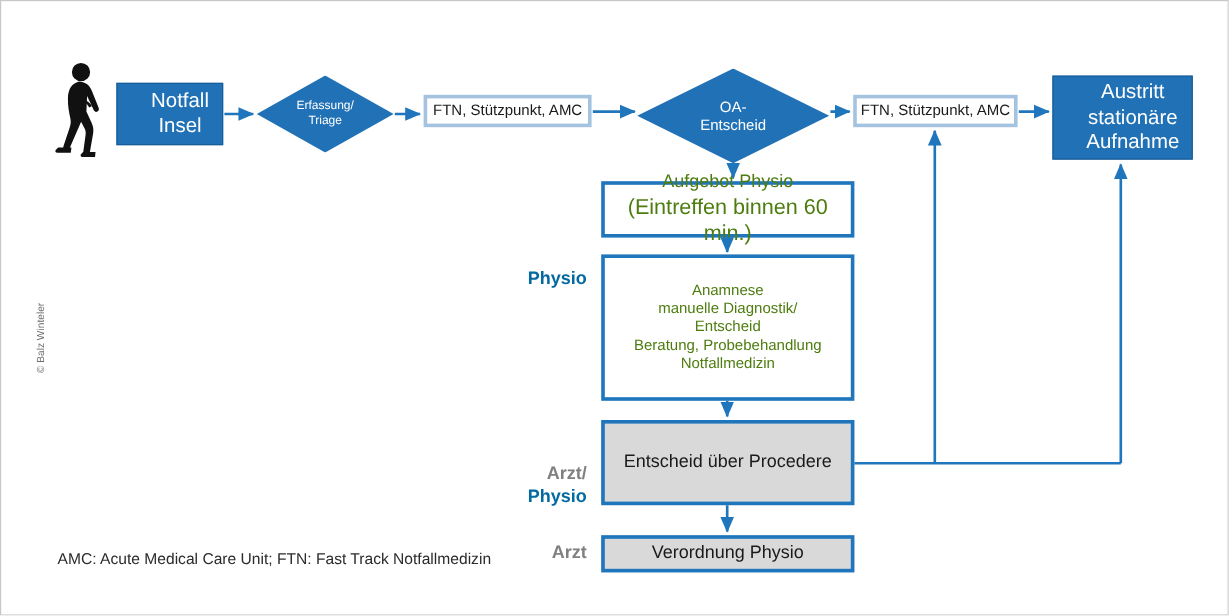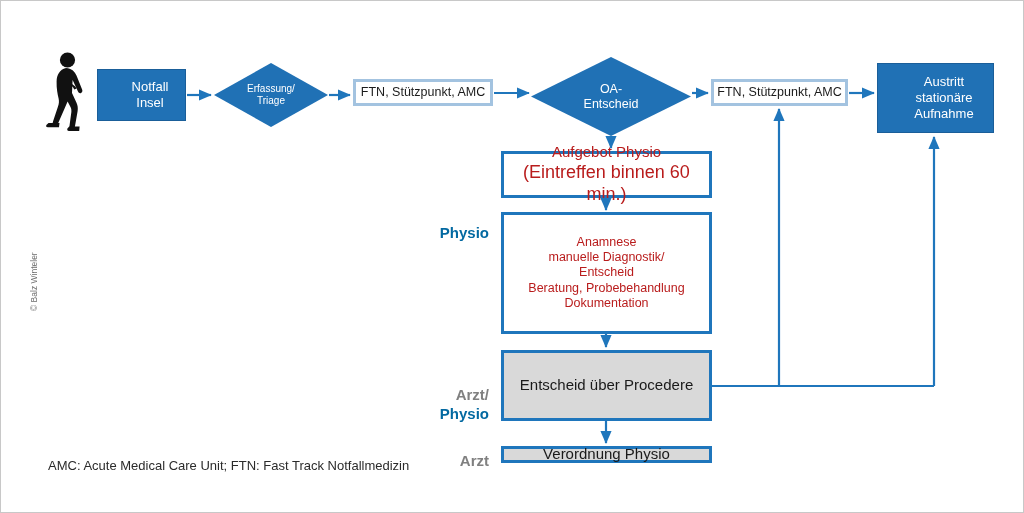--- a/index.html
+++ b/index.html
@@ -37,21 +37,21 @@
   
   .box-white {
     background: #ffffff;
     border: 3px solid #A3C3E0;
     color: #1a1a1a;
   }
   
   .box-outline {
     background: #ffffff;
     border: 3px solid #1F76BC;
-    color: #b91c1c;
+    color: #4d7c0f;
   }
   
   .box-grey {
     background: #D9D9D9;
     border: 3px solid #1F76BC;
     color: #1a1a1a;
   }
 
   .diamond {
     position: absolute;
@@ -94,21 +94,21 @@
   .person {
     position: absolute;
   }
   svg.wires {
     position: absolute;
     left: 0; top: 0;
     width: 1024px;
     height: 513px;
     pointer-events: none;
   }
-  .t-big   { font-size: 13px; padding-left: 17px; }
+  .t-big   { font-size: 17px; padding-left: 17px; }
   .t-mid   { font-size: 15px; }
   .t-small { font-size: 12.5px; }
   .t-tiny  { font-size: 10px; }
   .sub     { font-size: 18px; }
 </style>
 </head>
 <body>
 
 <div id="canvas">
 
@@ -172,28 +172,28 @@
   <div class="node box-outline" style="left:500px; top:150px; width:211px; height:47px;">
     <span class="t-mid">Aufgebot Physio</span>
     <span class="sub">(Eintreffen binnen 60 min.)</span>
   </div>
 
   <div class="node box-outline t-small" style="left:500px; top:211px; width:211px; height:122px;">
     <span>Anamnese</span>
     <span>manuelle Diagnostik/</span>
     <span>Entscheid</span>
     <span>Beratung, Probebehandlung</span>
-    <span>Dokumentation</span>
+    <span>Notfallmedizin</span>
   </div>
 
   <div class="node box-grey t-mid" style="left:500px; top:349px; width:211px; height:71px;">
     <span>Entscheid über Procedere</span>
   </div>
 
-  <div class="node box-grey t-mid" style="left:500px; top:445px; width:211px; height:17px;">
+  <div class="node box-grey t-mid" style="left:500px; top:445px; width:211px; height:31px;">
     <span>Verordnung Physio</span>
   </div>
 
   <div class="lbl lbl-blue t-mid" style="left:398px; top:223px; width:90px;">
     <span>Physio</span>
   </div>
 
   <div class="lbl t-mid" style="left:378px; top:351px; width:110px;margin-top:34px;">
     <div class="lbl-grey">Arzt/</div>
     <div class="lbl-blue">Physio</div>

